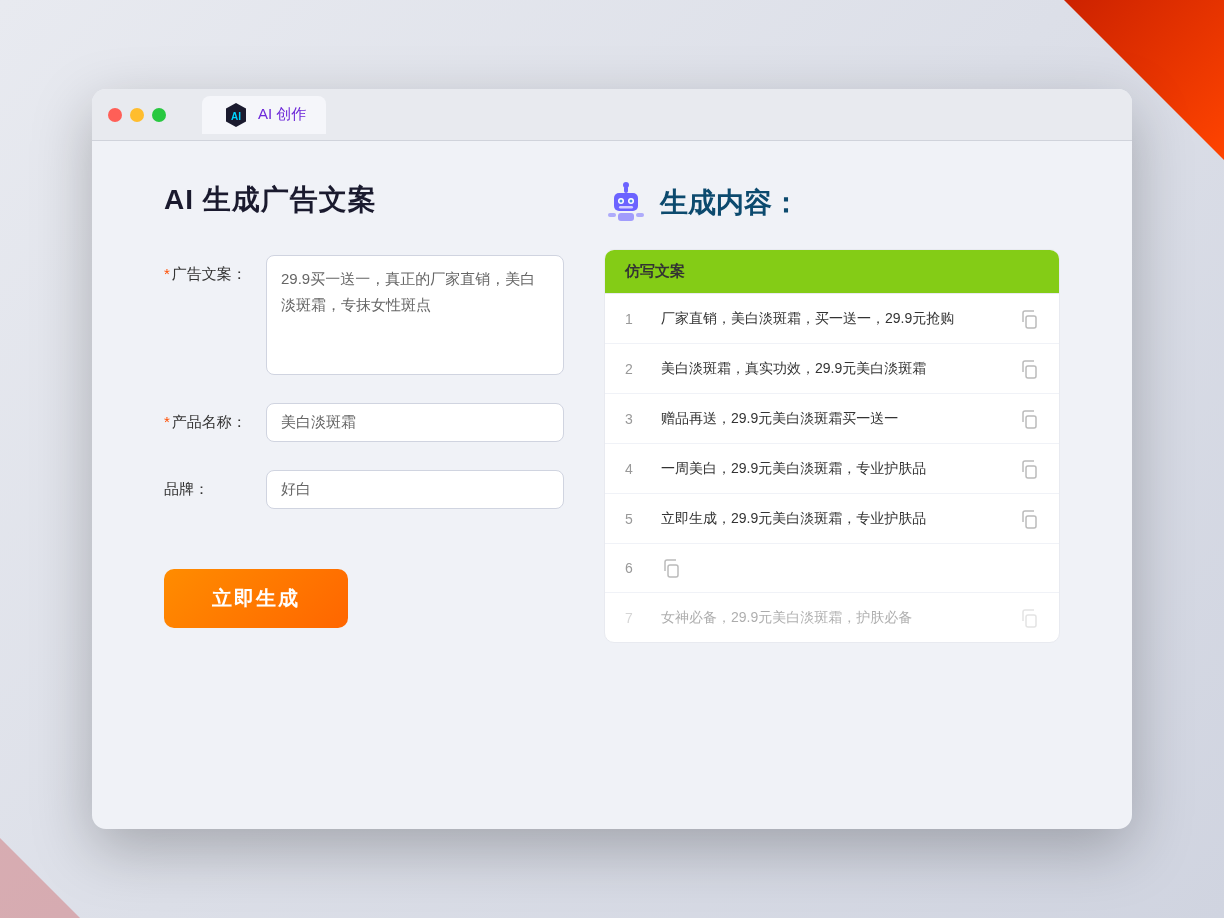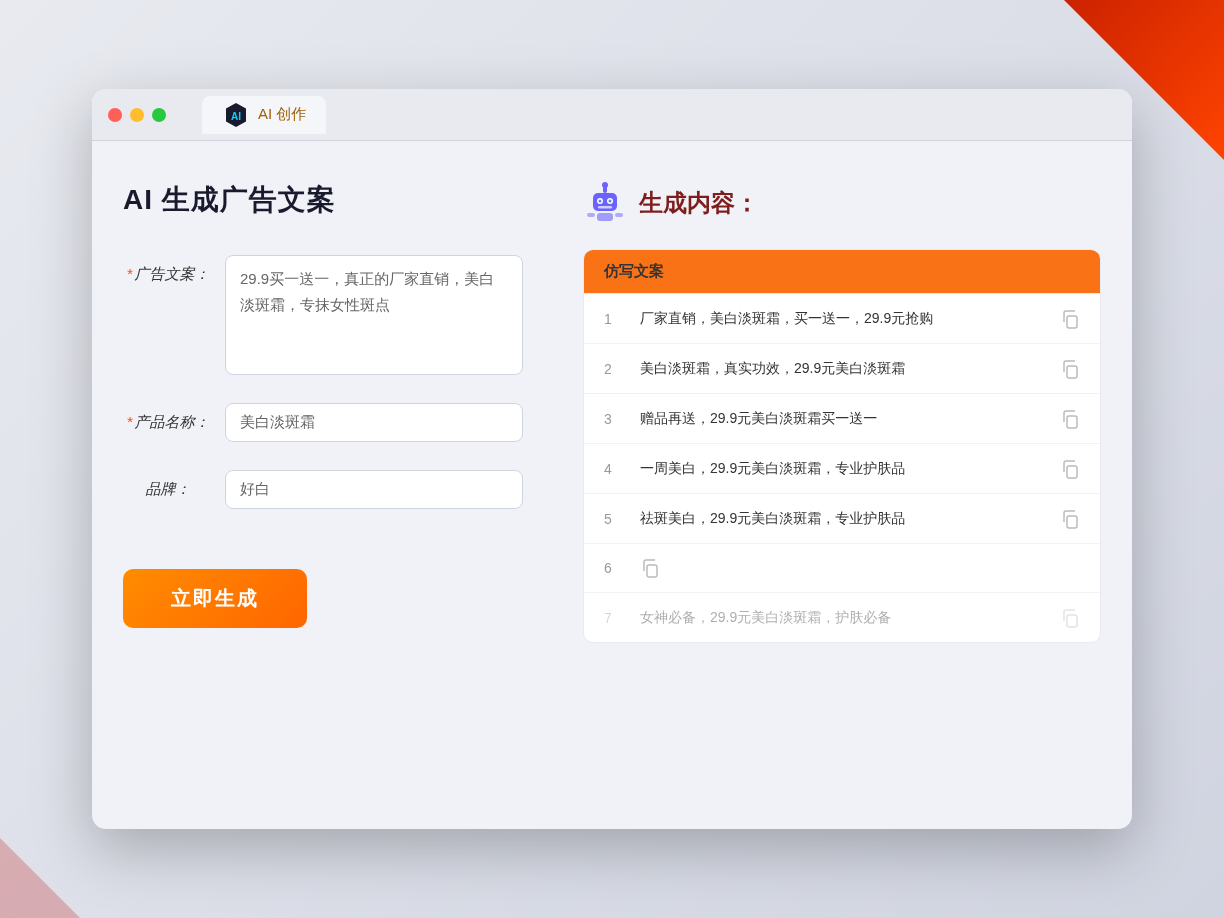--- a/index.html
+++ b/index.html
@@ -77,31 +77,31 @@
       align-items: center;
       gap: 8px;
       background: #f5f6fa;
       border-radius: 8px 8px 0 0;
       padding: 8px 20px;
       height: 38px;
     }
 
     .tab-label {
       font-size: 15px;
-      color: #a16207;
+      color: #6d28d9;
       font-weight: 500;
       text-align: center;
     }
 
     
     .main-content {
       display: flex;
       height: calc(100% - 52px);
-      padding: 40px 31px;
-      gap: 60px;
+      padding: 40px 72px;
+      gap: 40px;
     }
 
     
     .left-panel {
       flex: 0 0 400px;
     }
 
     .page-title {
       font-size: 28px;
       font-weight: 700;
@@ -115,23 +115,22 @@
       align-items: flex-start;
       margin-bottom: 28px;
     }
 
     .form-label {
       font-size: 15px;
       color: #333;
       white-space: nowrap;
       padding-top: 10px;
       min-width: 90px;
-      text-align: center;
+      text-align: left;
       margin-right: 12px;
-      font-style: italic;
     }
 
     .required-star {
       color: #ff4d00;
       margin-right: 2px;
     }
 
     .form-input {
       flex: 1;
       border: 1.5px solid #d0d4e0;
@@ -170,34 +169,34 @@
     }
 
     .result-header {
       display: flex;
       align-items: center;
       gap: 12px;
       margin-bottom: 24px;
     }
 
     .result-title {
-      font-size: 24px;
+      font-size: 28px;
       font-weight: 600;
-      color: #7f1d1d;
+      color: #0c4a6e;
     }
 
     .result-table {
       background: #fff;
       border-radius: 10px;
       overflow: hidden;
       border: 1px solid #e8eaf0;
     }
 
     .table-header {
-      background: #f97316;
+      background: #84cc16;
       padding: 12px 20px;
       font-size: 15px;
       font-weight: 600;
       color: #333;
       border-bottom: 1px solid #e8eaf0;
     }
 
     .table-row {
       display: flex;
       align-items: center;
@@ -361,21 +360,21 @@
           <span class="row-num">4</span>
           <span class="row-text">一周美白，29.9元美白淡斑霜，专业护肤品</span>
           <svg class="copy-icon" viewBox="0 0 20 20" fill="none" stroke="#bbb" stroke-width="1.5">
             <rect x="7" y="7" width="10" height="12" rx="2"></rect>
             <path d="M4 13V4a2 2 0 0 1 2-2h9"></path>
           </svg>
         </div>
 
         <div class="table-row">
           <span class="row-num">5</span>
-          <span class="row-text">祛斑美白，29.9元美白淡斑霜，专业护肤品</span>
+          <span class="row-text">立即生成，29.9元美白淡斑霜，专业护肤品</span>
           <svg class="copy-icon" viewBox="0 0 20 20" fill="none" stroke="#bbb" stroke-width="1.5">
             <rect x="7" y="7" width="10" height="12" rx="2"></rect>
             <path d="M4 13V4a2 2 0 0 1 2-2h9"></path>
           </svg>
         </div>
 
         <div class="table-row">
           <span class="row-num">6</span>
           <svg class="copy-icon" viewBox="0 0 20 20" fill="none" stroke="#bbb" stroke-width="1.5">
             <rect x="7" y="7" width="10" height="12" rx="2"></rect>

